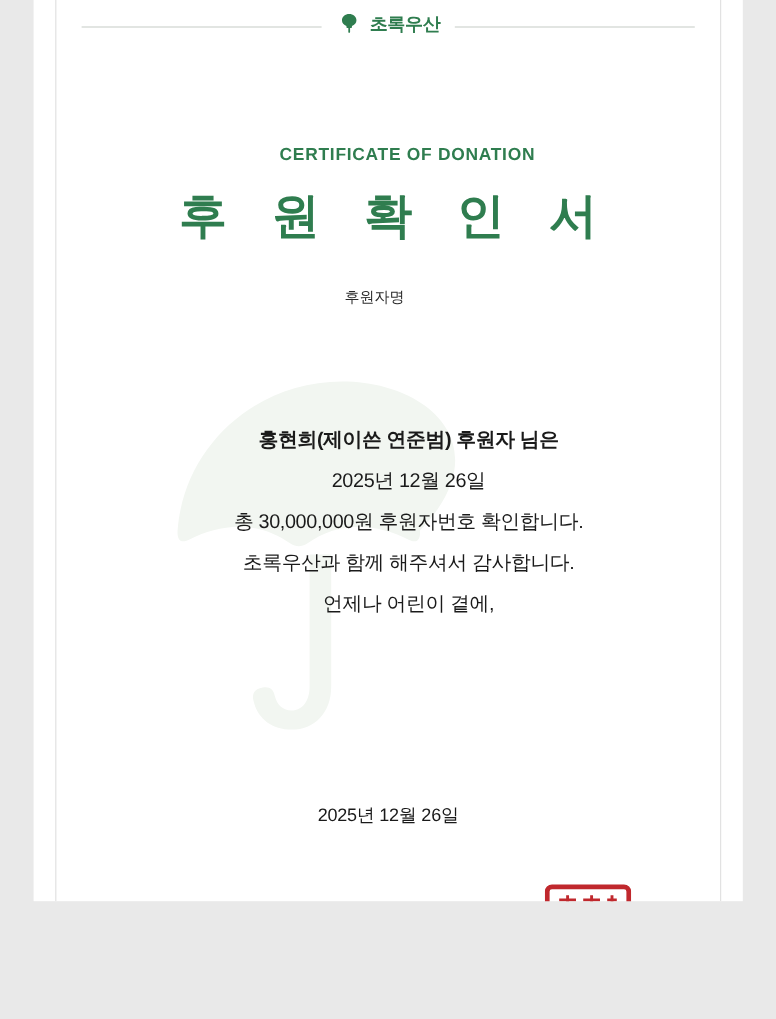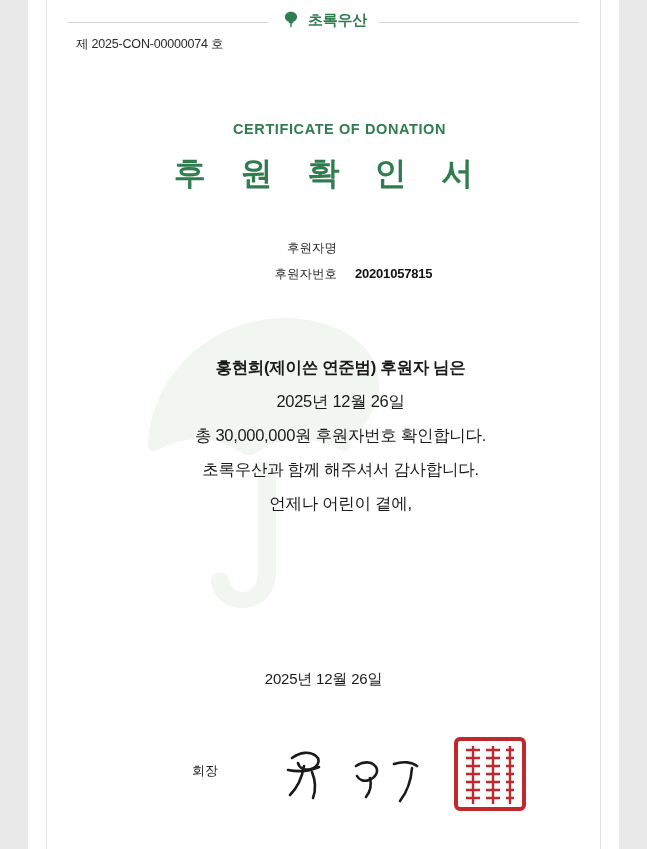--- a/index.html
+++ b/index.html
@@ -12,21 +12,21 @@
     background: #e9e9e9;
     font-family: "Liberation Sans", sans-serif;
     overflow: hidden;
   }
 
   .page {
     position: absolute;
     left: 28px;
     top: 0;
     width: 591px;
-    height: 849px;
+    height: 751px;
     background: #ffffff;
     overflow: hidden;
   }
 
   
   .inner-rule-left,
   .inner-rule-right {
     position: absolute;
     top: 0;
     bottom: 0;
@@ -98,21 +98,21 @@
     color: #2f7d4f;
     letter-spacing: 0.6px;
     padding-left: 16px;
   }
 
   .kor-title {
     position: absolute;
     top: 152px;
     width: 100%;
     text-align: center;
-    font-size: 32px;
+    font-size: 40px;
     font-weight: bold;
     color: #2f7d4f;
     letter-spacing: 13px;
     text-indent: 13px;
   }
 
   .meta {
     position: absolute;
     right: 48px;
     top: 240px;
@@ -214,39 +214,34 @@
   <div class="logo">
     <span class="logo-mark">
       <svg viewBox="0 0 24 24" width="22" height="22" aria-hidden="true">
         <path d="M12 3c-3.6 0-6.6 2.4-6.6 5.6 0 2.4 1.7 4.4 4.1 5.2v.9c0 .5.4.9.9.9h3.2c.5 0 .9-.4.9-.9v-.9c2.4-.8 4.1-2.8 4.1-5.2C18.6 5.4 15.6 3 12 3z" fill="#2f7d4f"></path>
         <rect x="11.2" y="14" width="1.6" height="6" rx="0.8" fill="#2f7d4f"></rect>
       </svg>
     </span>
     <span class="logo-text">초록우산</span>
   </div>
 
-  <div class="doc-no">제 2025-CON-00000074 호</div>
 
   <div class="watermark">
     <svg viewBox="0 0 330 330" width="330" height="330" aria-hidden="true">
       <path d="M165 18C92 18 33 73 28 142c-.6 8 3 11 9 8 14-7 28-11 42-11 16 0 30 5 43 14 5 3 9 3 14 0 13-9 27-14 43-14 14 0 28 4 42 11 6 3 9.6 0 9-8C297 73 238 18 165 18z" fill="#f2f6f1"></path>
       <path d="M156 162v110c0 22-14 36-33 36-17 0-29-10-32-25-1-6 2-9 8-10 6-1 9 2 10 7 2 8 7 12 14 12 9 0 15-8 15-20V162h18z" fill="#f2f6f1"></path>
     </svg>
   </div>
 
   <div class="eng-title">CERTIFICATE OF DONATION</div>
   <div class="kor-title">후 원 확 인 서</div>
 
   <div class="meta">
     <div class="meta-row">
       <div class="meta-label">후원자명</div>
-    </div>
-    <div class="meta-row">
-      <div class="meta-label">후원자번호</div>
-      <div class="meta-value">20201057815</div>
     </div>
   </div>
 
   <div class="body-block">
     <div class="body-line bold">홍현희(제이쓴 연준범) 후원자 님은</div>
     <div class="body-line">2025년 12월 26일</div>
     <div class="body-line">
       <span>총 </span><span class="b">30,000,000원</span><span> 후원자번호 확인합니다.</span>
     </div>
     <div class="body-line">초록우산과 함께 해주셔서 감사합니다.</div>

